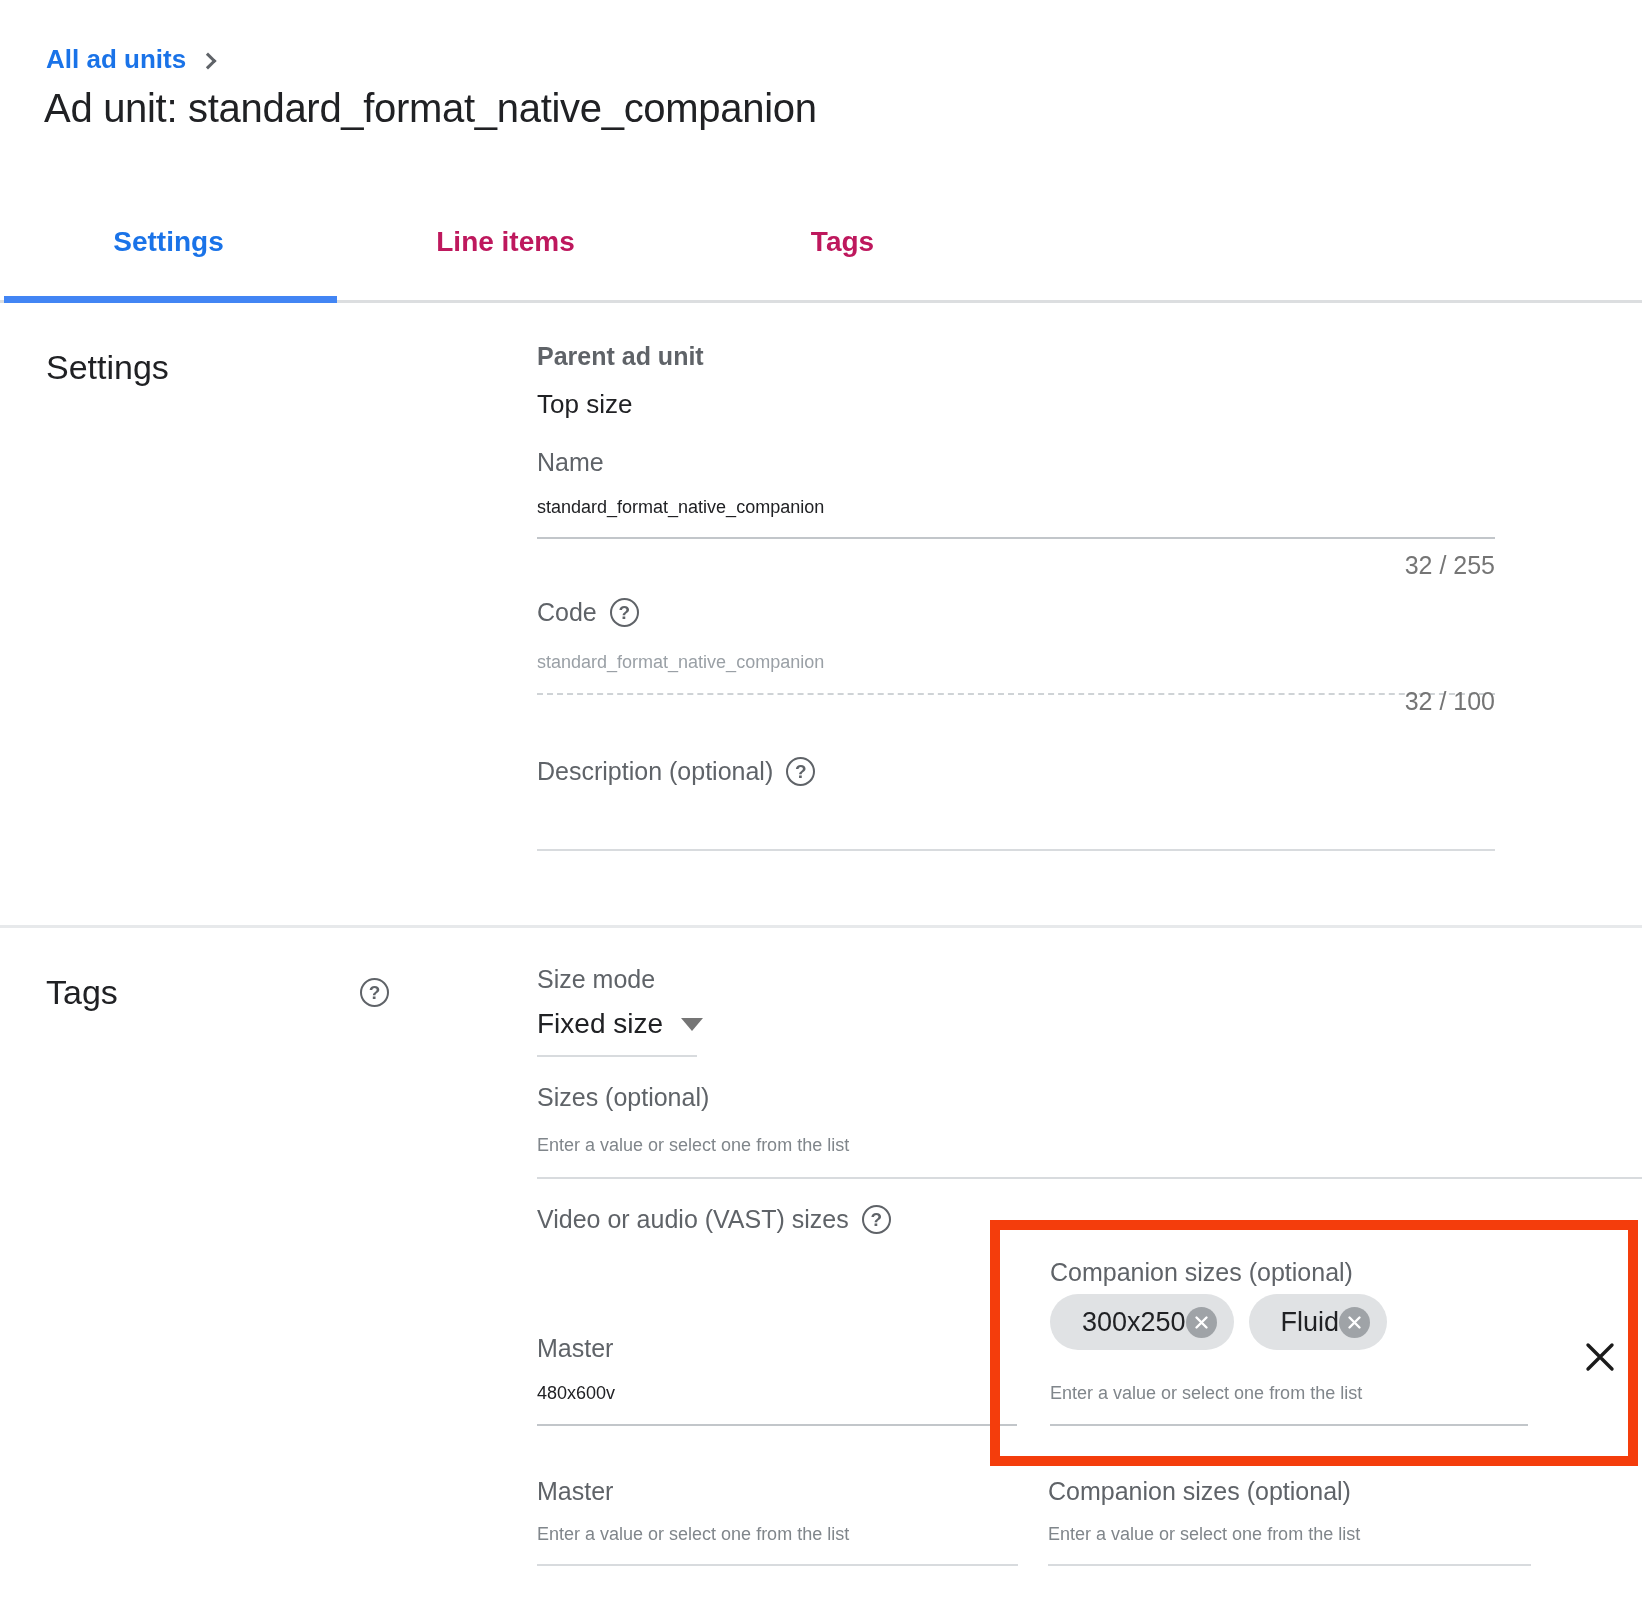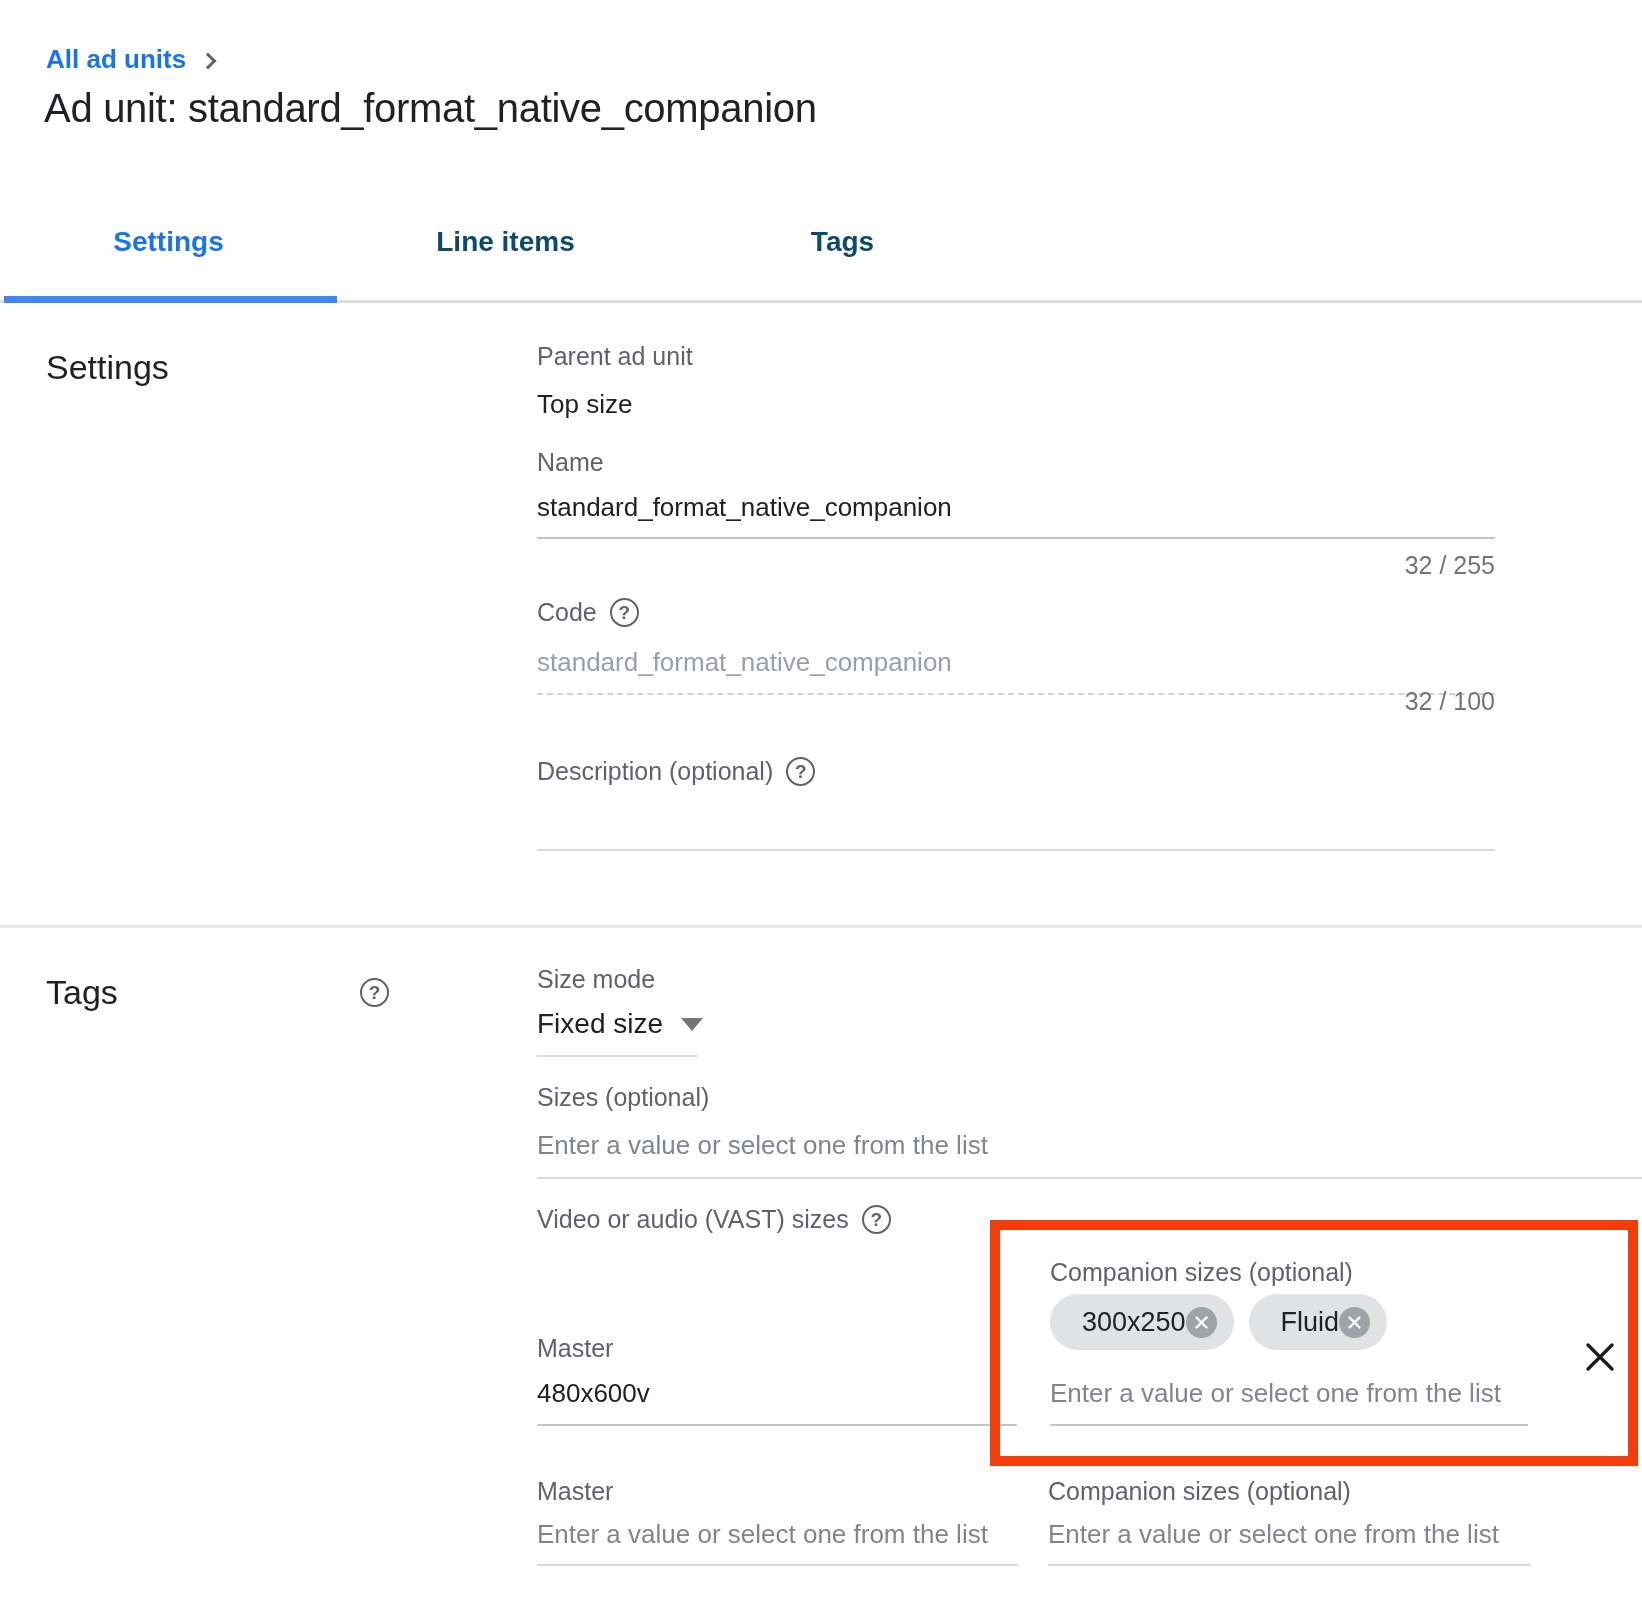--- a/index.html
+++ b/index.html
@@ -8,32 +8,32 @@
   .page { position:relative; width:1642px; height:1608px; background:#fff; }
   .abs { position:absolute; }
 
   
   .breadcrumb { left:46px; top:44px; display:flex; align-items:center; gap:16px; }
   .crumb-link { font-size:26px; font-weight:700; color:#1a73e8; cursor:pointer; }
   .crumb-chevron { width:12px; height:12px; border-right:3px solid #5f6368; border-bottom:3px solid #5f6368; transform:rotate(-45deg); margin-top:2px; }
   .page-title { left:44px; top:86px; font-size:40px; font-weight:400; color:#202124; letter-spacing:-0.3px; }
 
   
-  .tab { top:226px; width:337px; text-align:center; font-size:28px; font-weight:700; color:#0c4a6e; cursor:pointer; }
+  .tab { top:226px; width:337px; text-align:center; font-size:28px; font-weight:700; color:#be185d; cursor:pointer; }
   .tab.active { color:#1a73e8; }
   .tab-line { left:0; top:300px; width:1642px; height:3px; background:#dcdee0; }
   .tab-indicator { left:4px; top:296px; width:333px; height:7px; background:#4285f4; }
 
   
   .sec-heading { font-size:34px; font-weight:400; color:#202124; }
   .f-label { font-size:25px; color:#5f6368; white-space:nowrap; }
   .f-value { font-size:26px; color:#202124; white-space:nowrap; }
   .f-counter { font-size:25px; color:#757575; text-align:right; }
   .field-input { display:block; border:none; outline:none; background:transparent;
-                 font-family:"Liberation Sans", sans-serif; font-size:26px; color:#202124; }
+                 font-family:"Liberation Sans", sans-serif; font-size:18px; color:#202124; }
   .field-input::placeholder { color:#80868b; opacity:1; }
   .u-solid { border-bottom:2px solid #c2c6ca; }
   .u-light { border-bottom:2px solid #d8dbde; }
   .u-dashed { border-bottom:2px dashed #cfd3d6; }
   .input-disabled { color:#9aa0a6; }
 
   .help { display:inline-flex; width:29px; height:29px; border:2.5px solid #5f6368; border-radius:50%;
           align-items:center; justify-content:center; font-size:19px; font-weight:700; color:#5f6368;
           flex:none; cursor:pointer; }
   .label-row { display:flex; align-items:center; gap:13px; }
@@ -71,21 +71,21 @@
   <div class="abs page-title">Ad unit: standard_format_native_companion</div>
 
   <div class="abs tab active" style="left:0;">Settings</div>
   <div class="abs tab" style="left:337px;">Line items</div>
   <div class="abs tab" style="left:674px;">Tags</div>
   <div class="abs tab-line"></div>
   <div class="abs tab-indicator"></div>
 
   <div class="abs sec-heading" style="left:46px; top:348px;">Settings</div>
 
-  <div class="abs f-label" style="left:537px; top:342px;">Parent ad unit</div>
+  <div class="abs f-label" style="left:537px; top:342px;font-weight:bold;">Parent ad unit</div>
   <div class="abs f-value" style="left:537px; top:389px;">Top size</div>
 
   <div class="abs f-label" style="left:537px; top:448px;">Name</div>
   <input class="abs field-input u-solid" style="left: 537px; top: 478px; width: 958px; height: 61px;" value="standard_format_native_companion">
   <div class="abs f-counter" style="left:537px; top:551px; width:958px;">32 / 255</div>
 
   <div class="abs label-row" style="left:537px; top:598px;">
     <span class="f-label">Code</span>
     <span class="help">?</span>
   </div>

